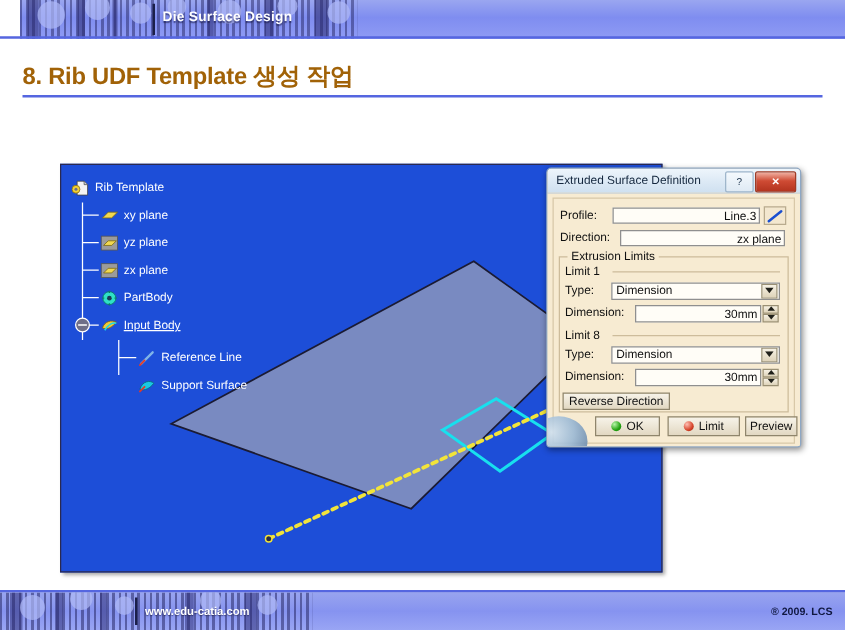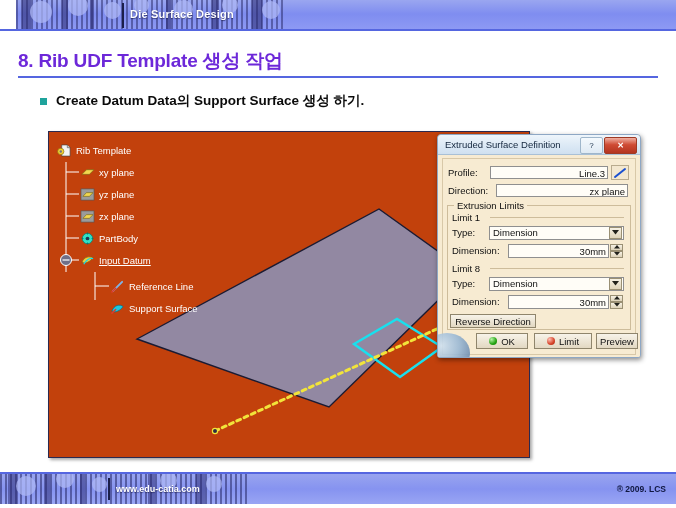--- a/index.html
+++ b/index.html
@@ -76,21 +76,21 @@
     text-shadow: 0 1px 1px rgba(20,20,60,.6);
     white-space: nowrap;
   }
 
   
   .slide-title {
     position: absolute;
     left: 18px; top: 48px;
     font-size: 19px;
     font-weight: bold;
-    color: #6d28d9;
+    color: #a16207;
     white-space: nowrap;
     letter-spacing: -0.2px;
   }
   .title-rule {
     position: absolute;
     left: 18px; top: 76px;
     width: 640px; height: 2px;
     background: #5566e0;
   }
 
@@ -112,21 +112,21 @@
     font-weight: bold;
     color: #0b0b0b;
     white-space: nowrap;
   }
 
   
   .viewport {
     position: absolute;
     left: 48px; top: 131px;
     width: 480px; height: 325px;
-    background: #c2410c;
+    background: #1d4ed8;
     border: 1px solid #2a2950;
     box-shadow: 2px 2px 3px rgba(0,0,0,.35);
     overflow: hidden;
   }
   .vp-svg { position: absolute; left: 0; top: 0; }
 
   
   .tree {
     position: absolute;
     left: 6px; top: 8px;
@@ -391,24 +391,20 @@
       <div class="circ" style="left:246px;top:1px;width:18px;height:18px;"></div>
     </div>
     <div class="header-divider"></div>
     <div class="header-title">Die Surface Design</div>
   </div>
   <div class="header-rule"></div>
 
   <div class="slide-title">8. Rib UDF Template 생성 작업</div>
   <div class="title-rule"></div>
 
-  <div class="bullet-row">
-    <span class="bullet-marker"></span>
-    <span class="bullet-text">Create Datum Data의 Support Surface 생성 하기.</span>
-  </div>
 
   <div class="viewport">
 
     <svg class="vp-svg" width="480" height="325" viewBox="0 0 480 325">
 
       <polygon points="330,77 418,140 280,275 88,207" fill="#8a95bd" fill-opacity="0.85" stroke="#1b1b33" stroke-width="1.4"></polygon>
 
       <polygon points="305,212 348,187 393,215 351,245" fill="none" stroke="#18e0ee" stroke-width="2.4"></polygon>
 
       <line x1="166" y1="299" x2="440" y2="173" stroke="#f2e43a" stroke-width="3" stroke-dasharray="4 4" stroke-linecap="round"></line>
@@ -478,21 +474,21 @@
           </g>
         </svg>
         <span class="tree-label">PartBody</span>
       </div>
 
       <div class="tree-node" style="left:25px;top:114px;">
         <svg class="ticon" viewBox="0 0 16 14">
           <path d="M2,9 C4,3 10,2 14,4 C11,8 6,11 2,9 Z" fill="#f0c93a" stroke="#7a5f0c" stroke-width=".7"></path>
           <path d="M4,11 C7,6 11,4 14,5" stroke="#18d8e8" stroke-width="1.4" fill="none"></path>
         </svg>
-        <span class="tree-label underline">Input Datum</span>
+        <span class="tree-label underline">Input Body</span>
       </div>
 
       <div class="tree-node" style="left:55px;top:140px;">
         <svg class="ticon" viewBox="0 0 16 14">
           <path d="M3,12 L13,2" stroke="#7fb4e8" stroke-width="2" stroke-linecap="round"></path>
           <path d="M2,13 L6,9" stroke="#e03a2a" stroke-width="1.6" stroke-linecap="round"></path>
         </svg>
         <span class="tree-label">Reference Line</span>
       </div>
 

